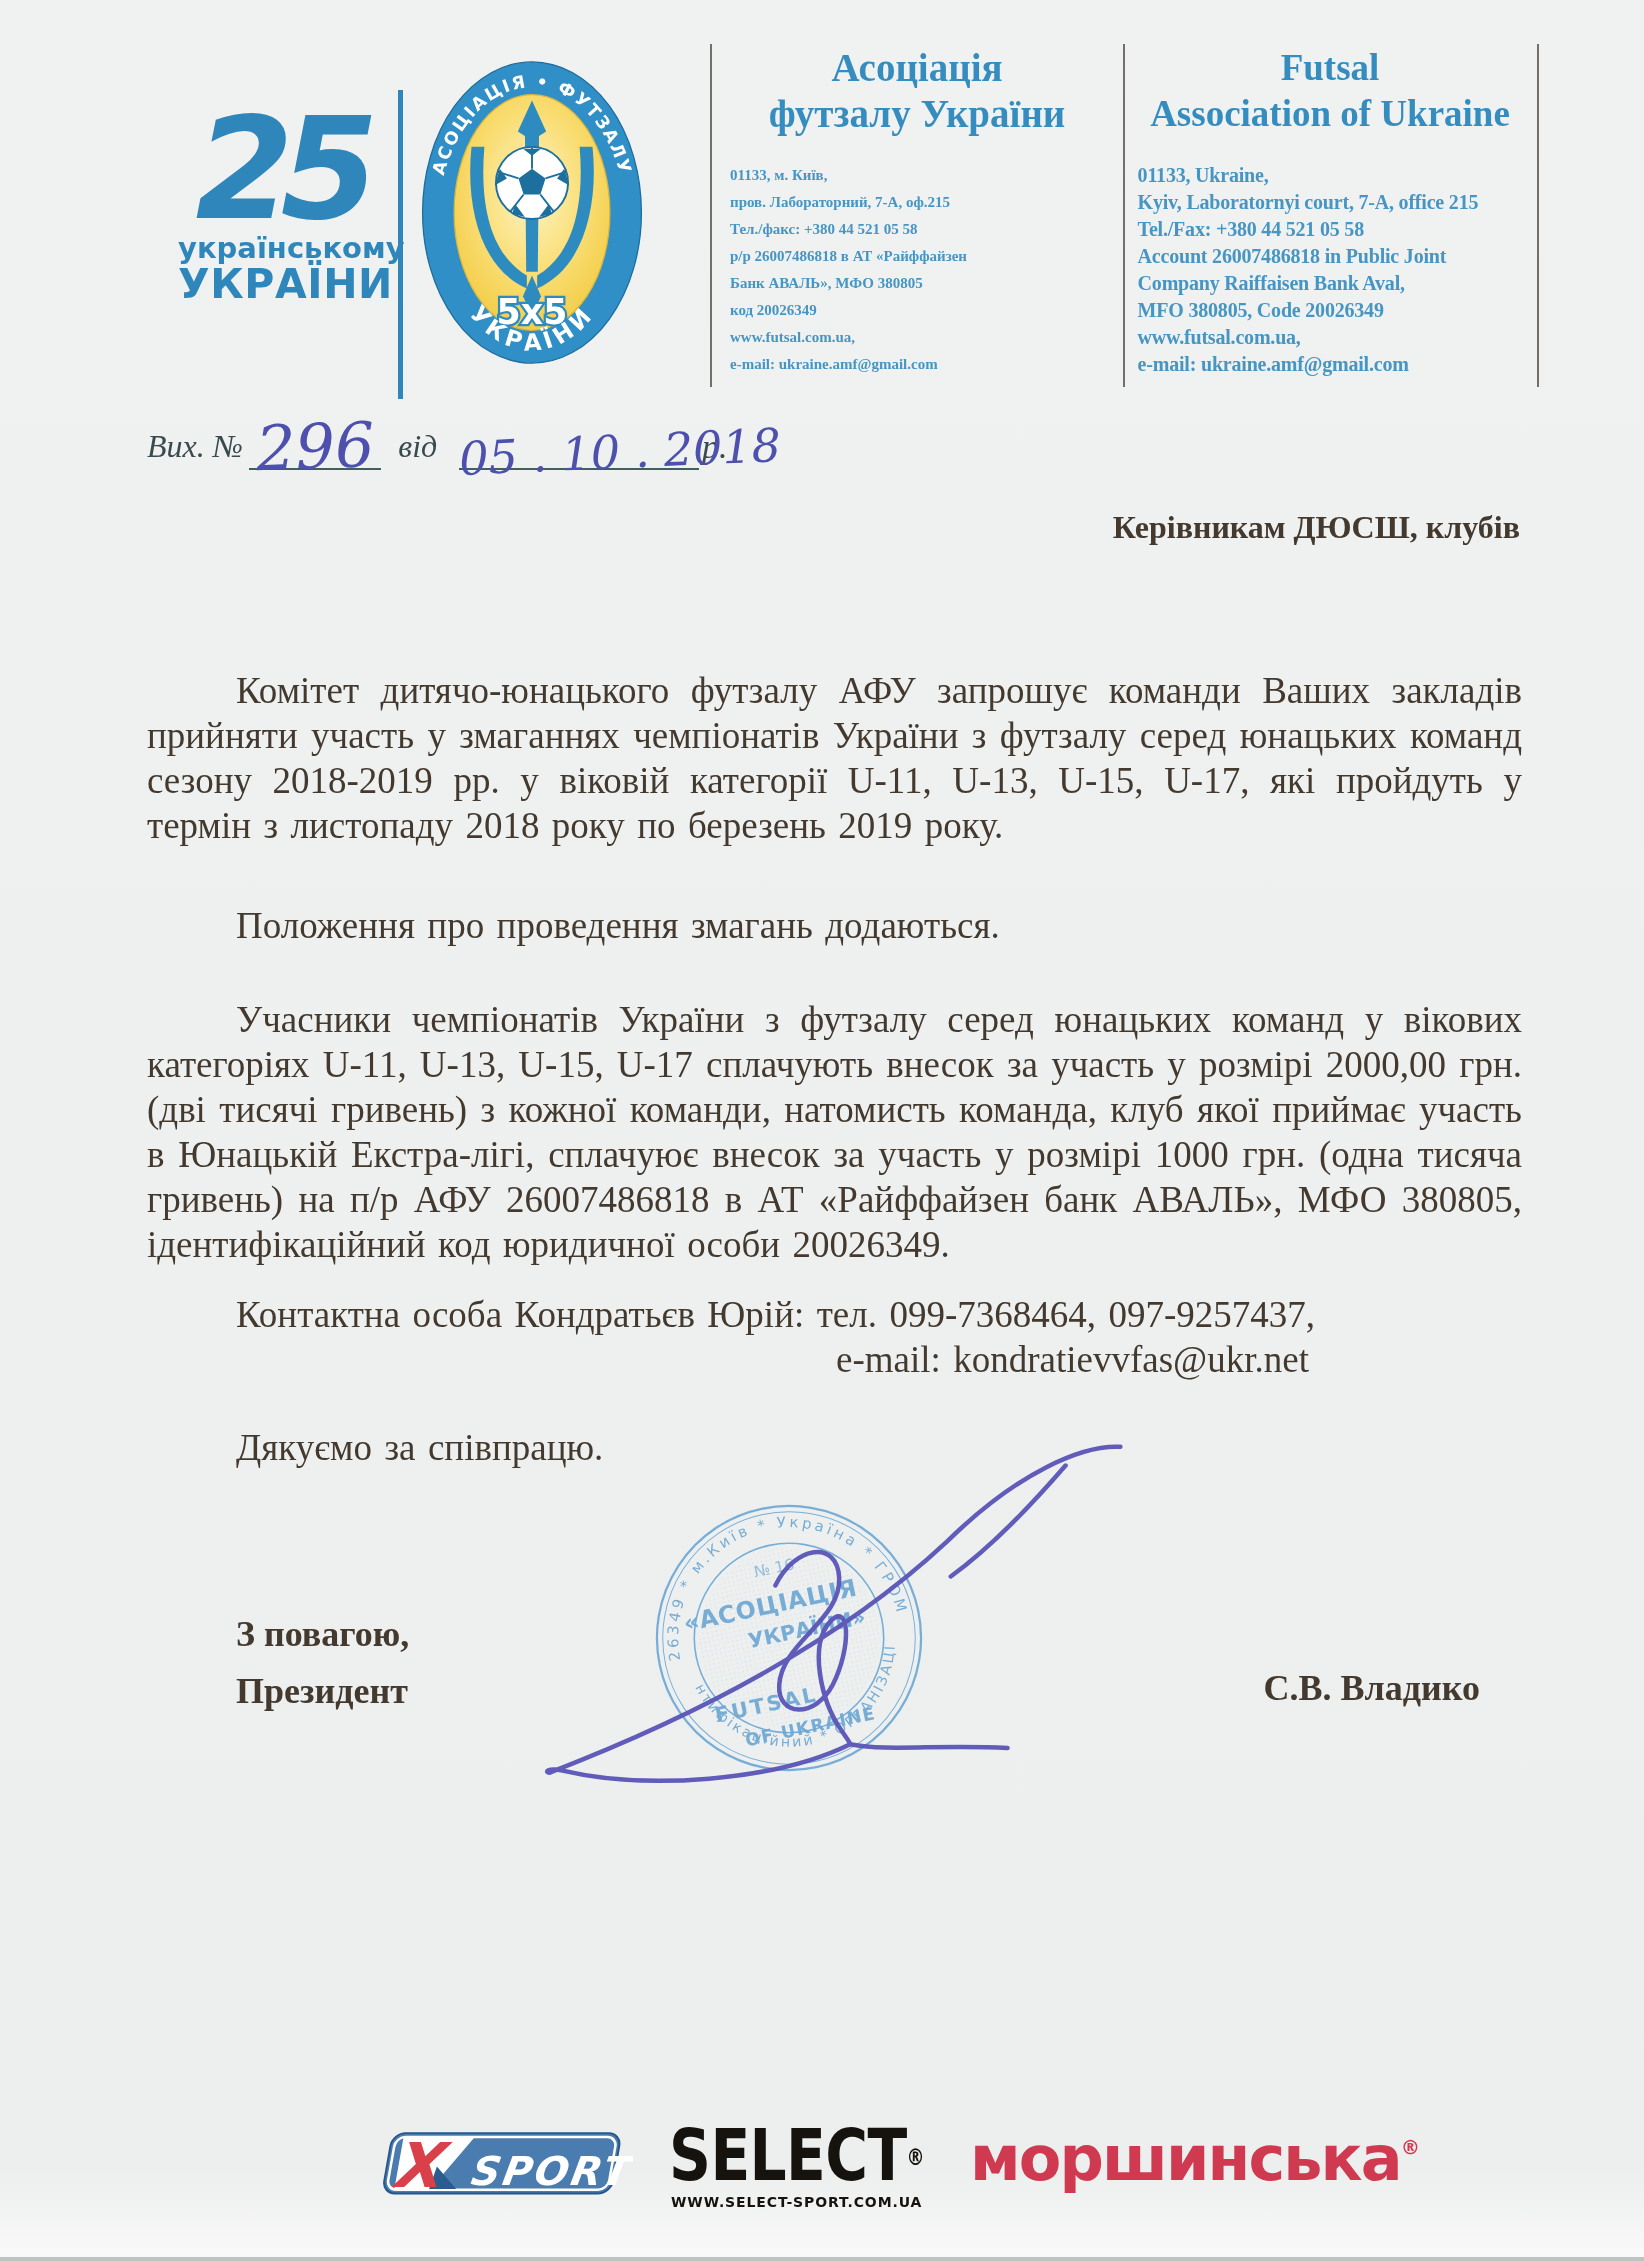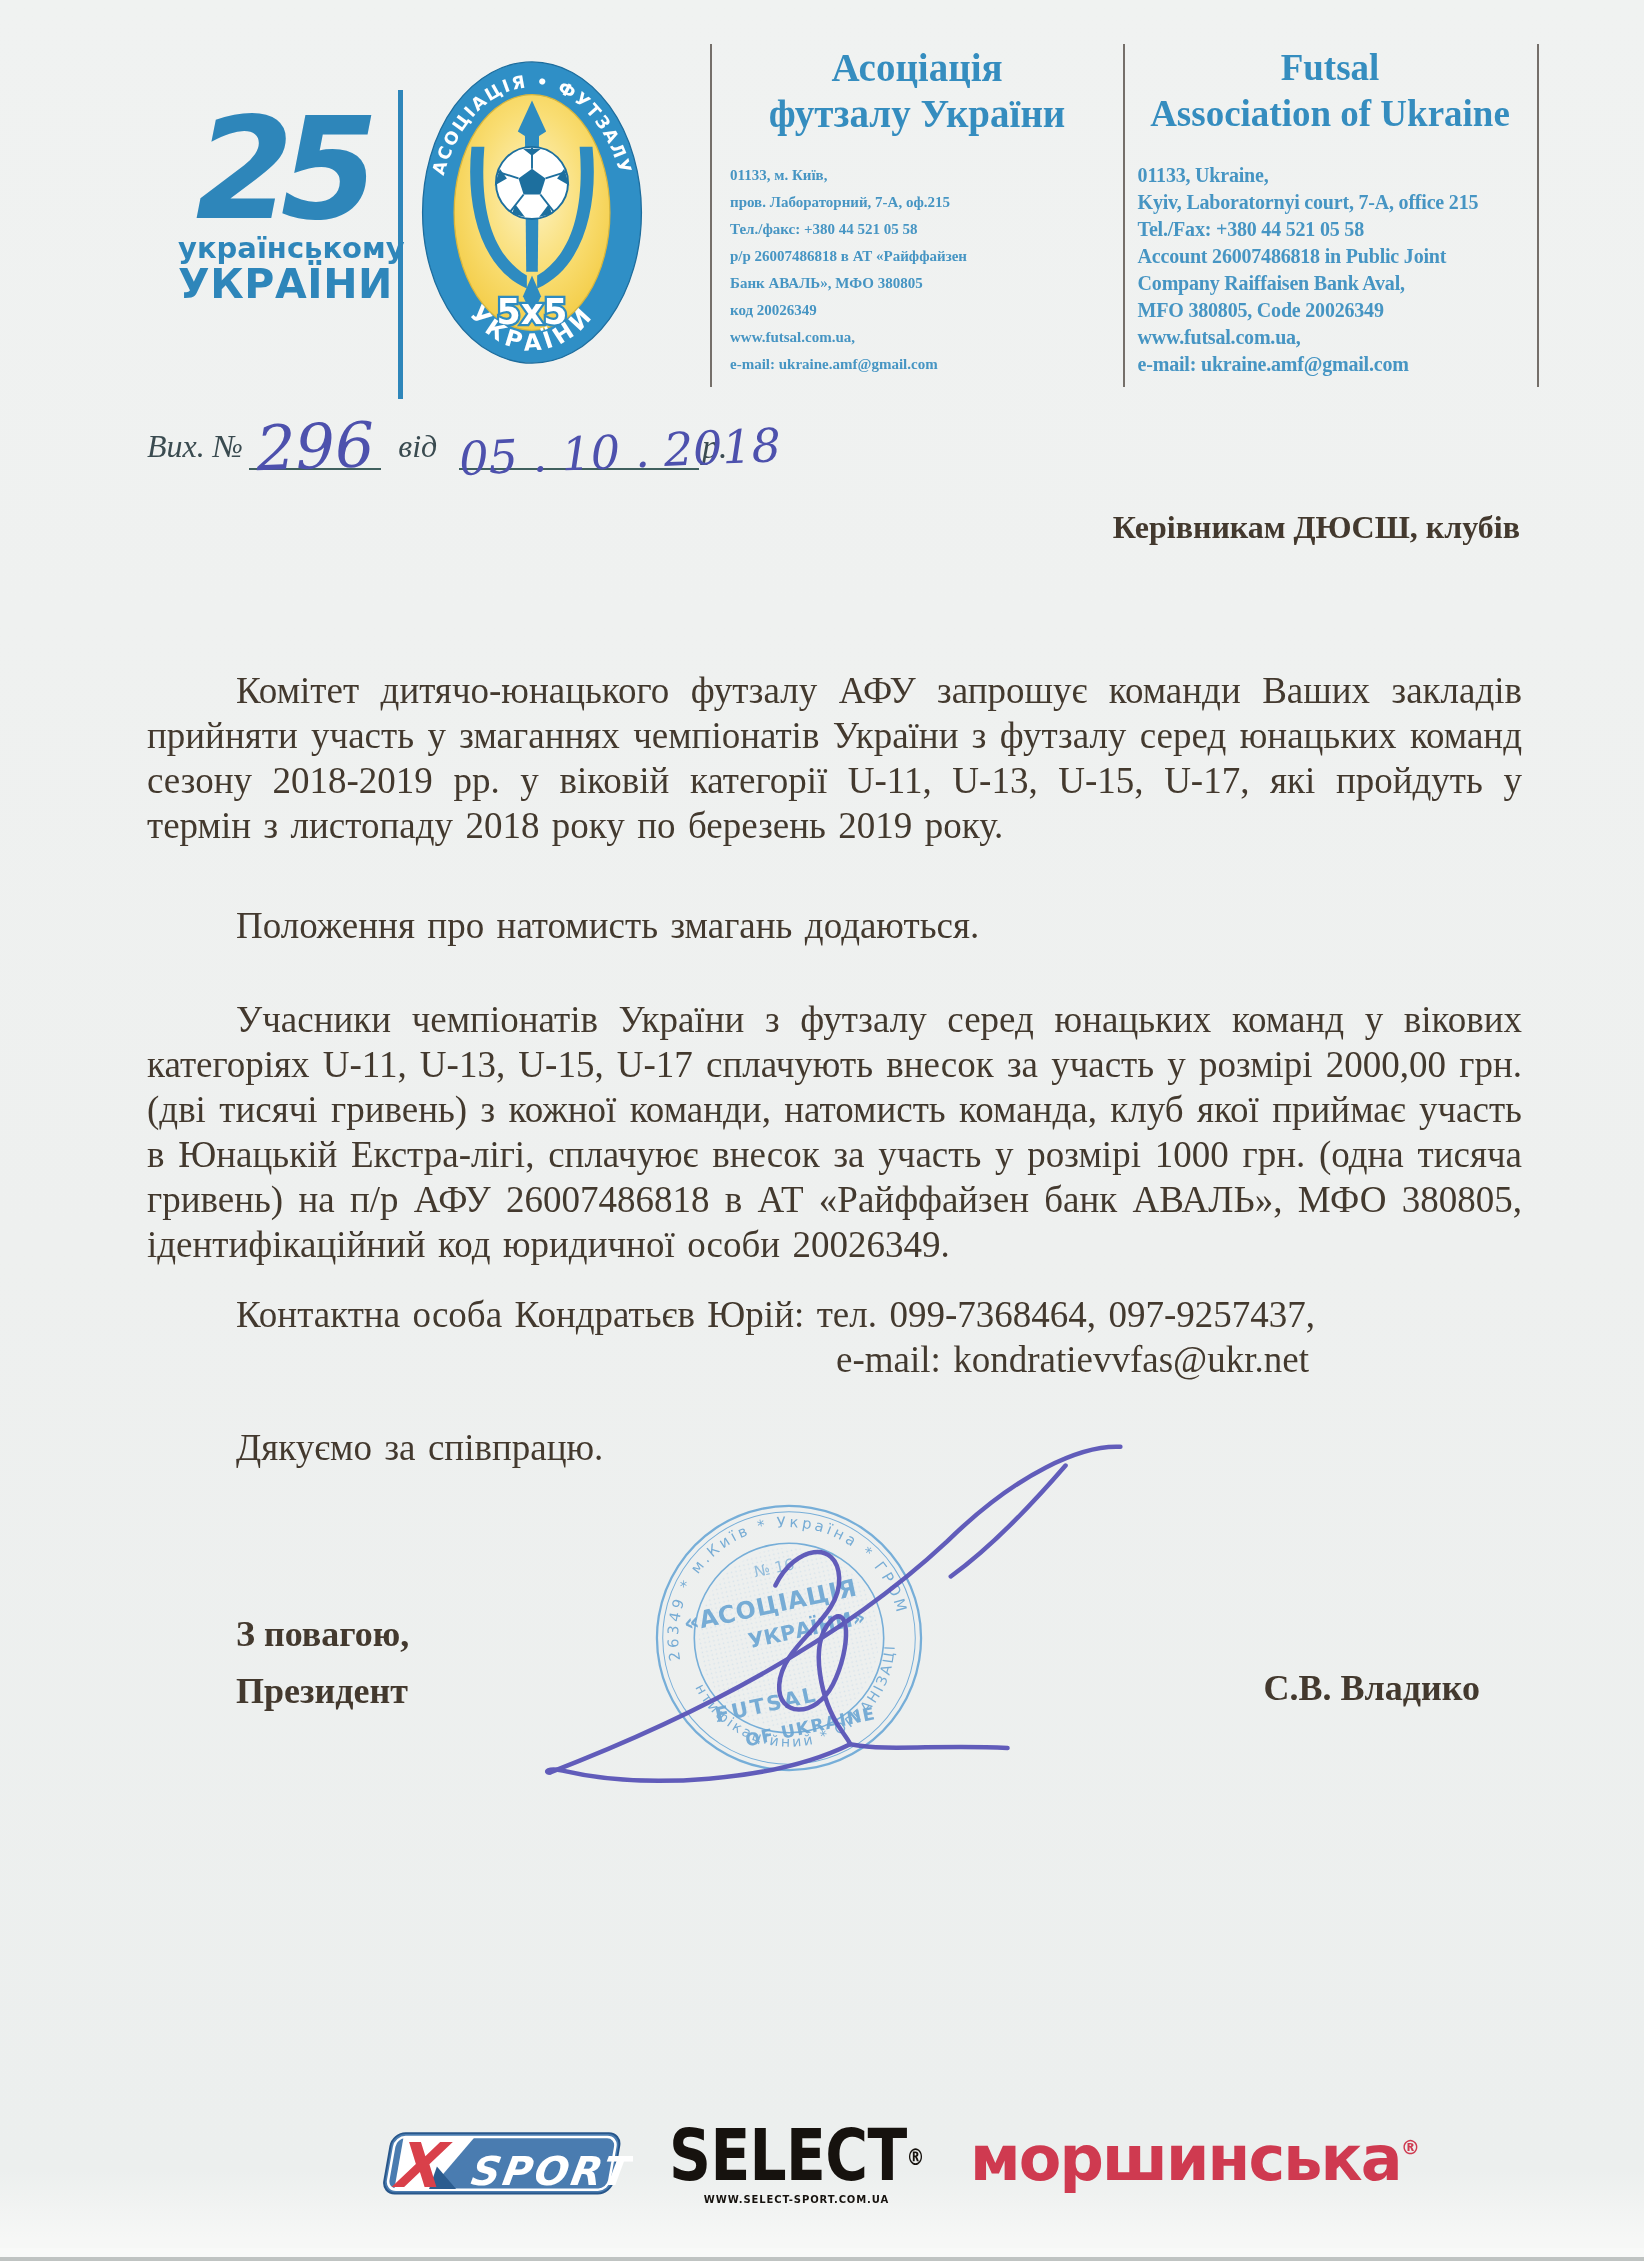--- a/index.html
+++ b/index.html
@@ -45,21 +45,21 @@
   .regards{left:236px;top:1613px;font-size:36px;font-weight:bold;}
   .president{left:236px;top:1670px;font-size:36px;font-weight:bold;}
   .signname{left:147px;top:1667px;width:1333px;text-align:right;font-size:36px;font-weight:bold;}
 
   
   .select-name{left:671px;top:2120px;width:251px;text-align:center;color:#16120e;
       font-family:"DejaVu Sans",sans-serif;font-weight:bold;font-size:55px;line-height:1;
       transform:scale(1.06,1.3);transform-origin:50% 0;letter-spacing:-0.6px;white-space:nowrap;}
   .select-name sup{font-size:17px;vertical-align:11.6px;}
   .select-url{left:671px;top:2194px;width:251px;text-align:center;color:#16120e;
-      font-family:"DejaVu Sans",sans-serif;font-weight:bold;font-size:10px;letter-spacing:0.9px;white-space:nowrap;}
+      font-family:"DejaVu Sans",sans-serif;font-weight:bold;font-size:14px;letter-spacing:0.9px;white-space:nowrap;}
   .morshynska{left:970px;top:2128px;width:387px;color:#cf3a50;font-family:"DejaVu Sans",sans-serif;
       font-weight:bold;font-size:62px;letter-spacing:-1.9px;line-height:1;white-space:nowrap;}
   .morshynska sup{font-size:19.3px;vertical-align:26px;letter-spacing:0;}
   .strip-white{left:0;top:2248px;width:1644px;height:9px;background:#f8f9f8;}
   .strip-gray{left:0;top:2257px;width:1644px;height:3.9px;background:#bfc3c2;}
 </style>
 </head>
 <body>
 
 <div class="page">
@@ -163,21 +163,21 @@
     <span class="print" style="margin-left:17px">від</span>
     <span class="ubox date">
       <span class="hand d">05 . 10 . 2018</span>
     </span>
     <span class="suffix print">р.</span>
   </div>
 
   <div class="abs addressee">Керівникам ДЮСШ, клубів</div>
 
   <div class="abs bodyblock just ind" style="top:668px">Комітет дитячо-юнацького футзалу АФУ запрошує команди Ваших закладів прийняти участь у змаганнях чемпіонатів України з футзалу серед юнацьких команд сезону 2018-2019 рр. у віковій категорії U-11, U-13, U-15, U-17, які пройдуть у термін з листопаду 2018 року по березень 2019 року.</div>
-  <div class="abs bodyblock ind" style="top:903px">Положення про натомисть змагань додаються.</div>
+  <div class="abs bodyblock ind" style="top:903px">Положення про проведення змагань додаються.</div>
   <div class="abs bodyblock just ind" style="top:997px">Учасники чемпіонатів України з футзалу серед юнацьких команд у вікових категоріях U-11, U-13, U-15, U-17 сплачують внесок за участь у розмірі 2000,00 грн. (дві тисячі гривень) з кожної команди, натомисть команда, клуб якої приймає участь в Юнацькій Екстра-лігі, сплачуює внесок за участь у розмірі 1000 грн. (одна тисяча гривень) на п/р АФУ 26007486818 в АТ «Райффайзен банк АВАЛЬ», МФО 380805, ідентифікаційний код юридичної особи 20026349.</div>
   <div class="abs bodyblock" style="top:1292px">
     <div class="ind">Контактна особа Кондратьєв Юрій:  тел. 099-7368464, 097-9257437,</div>
     <div class="contact2">e-mail: kondratievvfas@ukr.net</div>
   </div>
   <div class="abs bodyblock ind" style="top:1425px">Дякуємо за співпрацю.</div>
 
   <div class="abs regards">З повагою,</div>
   <div class="abs president">Президент</div>
   <div class="abs signname">С.В. Владико</div>

